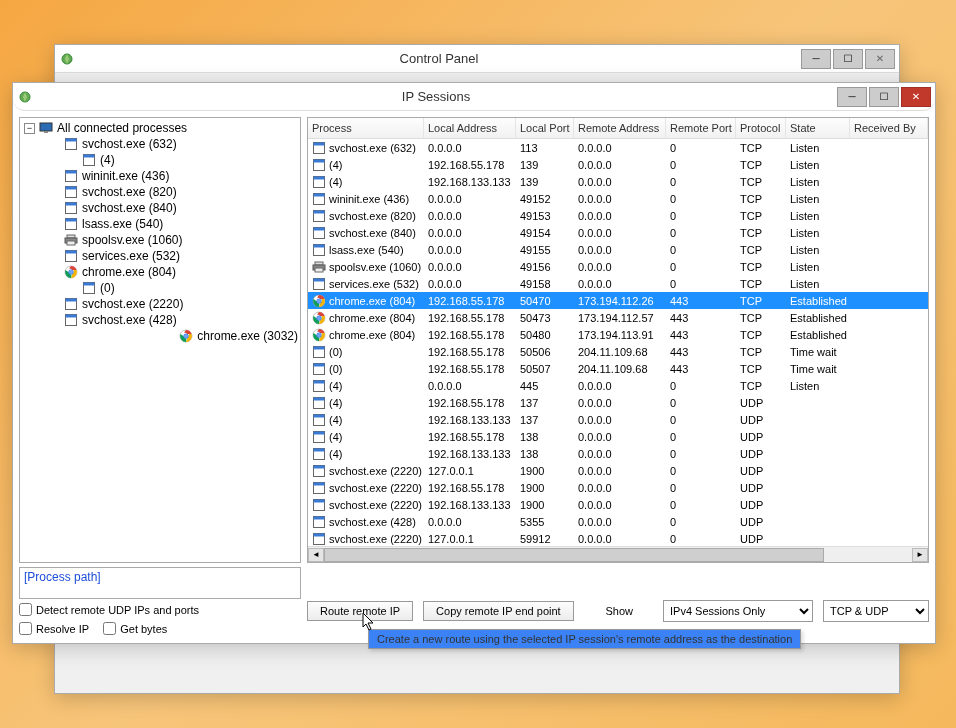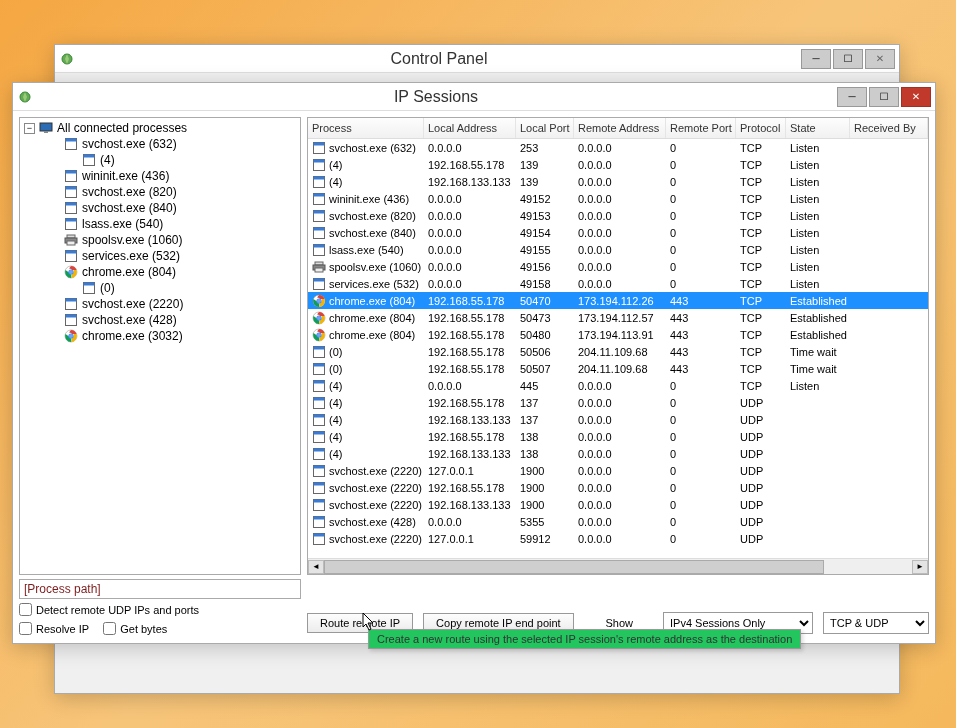--- a/index.html
+++ b/index.html
@@ -21,30 +21,30 @@
   }
   .titlebar {
     height: 28px;
     display: flex;
     align-items: center;
     padding: 0 4px;
     background: #fff;
     border-bottom: 1px solid #ddd;
     position: relative;
   }
-  .titlebar.active { background: #fff; }
+  .titlebar.active { background: #fff; border-radius: 12px; }
   .titlebar-icon {
     width: 16px; height: 16px;
     display: inline-flex; align-items: center; justify-content: center;
     margin-right: 4px;
   }
   .titlebar-title {
     flex: 1;
     text-align: center;
-    font-size: 16px;
+    font-size: 13px;
     color: #333;
   }
   .win-controls {
     display: flex;
     gap: 0;
   }
   .win-btn {
     width: 30px; height: 20px;
     display: flex; align-items: center; justify-content: center;
     background: #ccc;
@@ -167,22 +167,22 @@
   }
   .bottom-left {
     width: 282px;
     display: flex;
     flex-direction: column;
     gap: 2px;
   }
   .proc-path {
     border: 1px solid #aaa;
     padding: 2px 4px;
-    height: 20px;
-    color: #7f1d1d;
+    height: 32px;
+    color: #1d4ed8;
     background: #fff;
   }
   .checks {
     display: flex;
     flex-wrap: wrap;
     gap: 6px 14px;
     padding: 2px 0;
   }
   .chk { display:flex; align-items:center; gap:4px; font-size:11px; cursor:pointer;}
   .chk input { margin:0; width:13px; height:13px; }
@@ -212,21 +212,21 @@
     border: 1px solid #999;
     font-size: 11px;
     padding: 2px;
     background: #fff;
     height: 22px;
   }
   .tooltip {
     position: absolute;
     left: 368px;
     top: 629px;
-    background: #22c55e;
+    background: #3b82f6;
     border: 1px solid #999;
     padding: 3px 8px;
     font-size: 11px;
     color: #333;
     box-shadow: 2px 2px 4px rgba(0,0,0,0.15);
     z-index: 50;
   }
   .cursor {
     position: absolute;
     left: 362px; top: 612px;
@@ -392,21 +392,21 @@
             </div>
             <div class="tree-item" style="padding-left: 42px;">
               <span class="tree-icon">
                 <svg width="14" height="14" viewBox="0 0 14 14">
                   <rect x="1.5" y="1.5" width="11" height="11" fill="#fff" stroke="#666"></rect>
                   <rect x="1.5" y="1.5" width="11" height="3" fill="#3a7bd5"></rect>
                 </svg>
               </span>
               <span>svchost.exe (428)</span>
             </div>
-            <div class="tree-item" style="padding-left: 42px;">
+            <div class="tree-item" style="padding-left: 42px; justify-content: flex-end;">
               <span class="tree-icon">
                 <svg width="14" height="14" viewBox="0 0 14 14">
                   <circle cx="7" cy="7" r="6" fill="#fff" stroke="#888" stroke-width="0.5"></circle>
                   <path d="M7 1 A6 6 0 0 1 12.5 5 L8 5 A3 3 0 0 0 5 3.5 Z" fill="#db4437"></path>
                   <path d="M12.5 5 A6 6 0 0 1 7 13 L8.5 8.5 A3 3 0 0 0 9.5 5 Z" fill="#f4b400"></path>
                   <path d="M7 13 A6 6 0 0 1 1.5 5 L5 7.5 A3 3 0 0 0 7.5 9.5 Z" fill="#0f9d58"></path>
                   <circle cx="7" cy="7" r="2.6" fill="#4285f4"></circle>
                   <circle cx="7" cy="7" r="2" fill="#fff" opacity="0.25"></circle>
                 </svg>
               </span>
@@ -431,21 +431,21 @@
               <div class="td col-process process">
                 <span class="proc-icon">
                   <svg width="14" height="14" viewBox="0 0 14 14">
                     <rect x="1.5" y="1.5" width="11" height="11" fill="#fff" stroke="#666"></rect>
                     <rect x="1.5" y="1.5" width="11" height="3" fill="#3a7bd5"></rect>
                   </svg>
                 </span>
                 <span>svchost.exe (632)</span>
               </div>
               <div class="td col-local">0.0.0.0</div>
-              <div class="td col-lport">253</div>
+              <div class="td col-lport">113</div>
               <div class="td col-remote">0.0.0.0</div>
               <div class="td col-rport">0</div>
               <div class="td col-proto">TCP</div>
               <div class="td col-state">Listen</div>
               <div class="td col-recv"></div>
             </div>
             <div class="tr">
               <div class="td col-process process">
                 <span class="proc-icon">
                   <svg width="14" height="14" viewBox="0 0 14 14">

